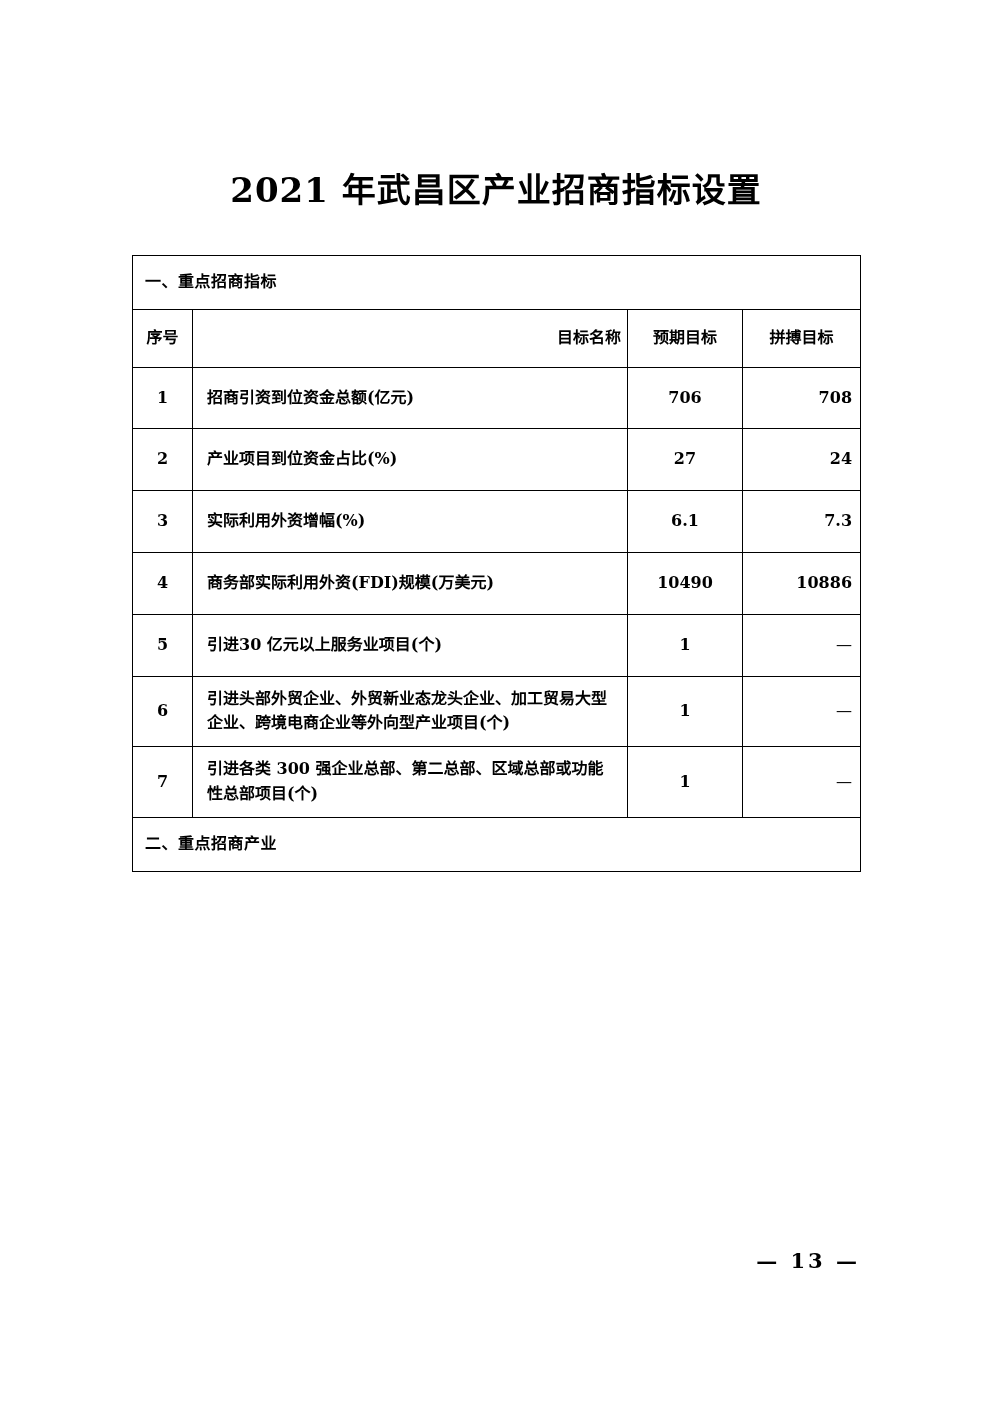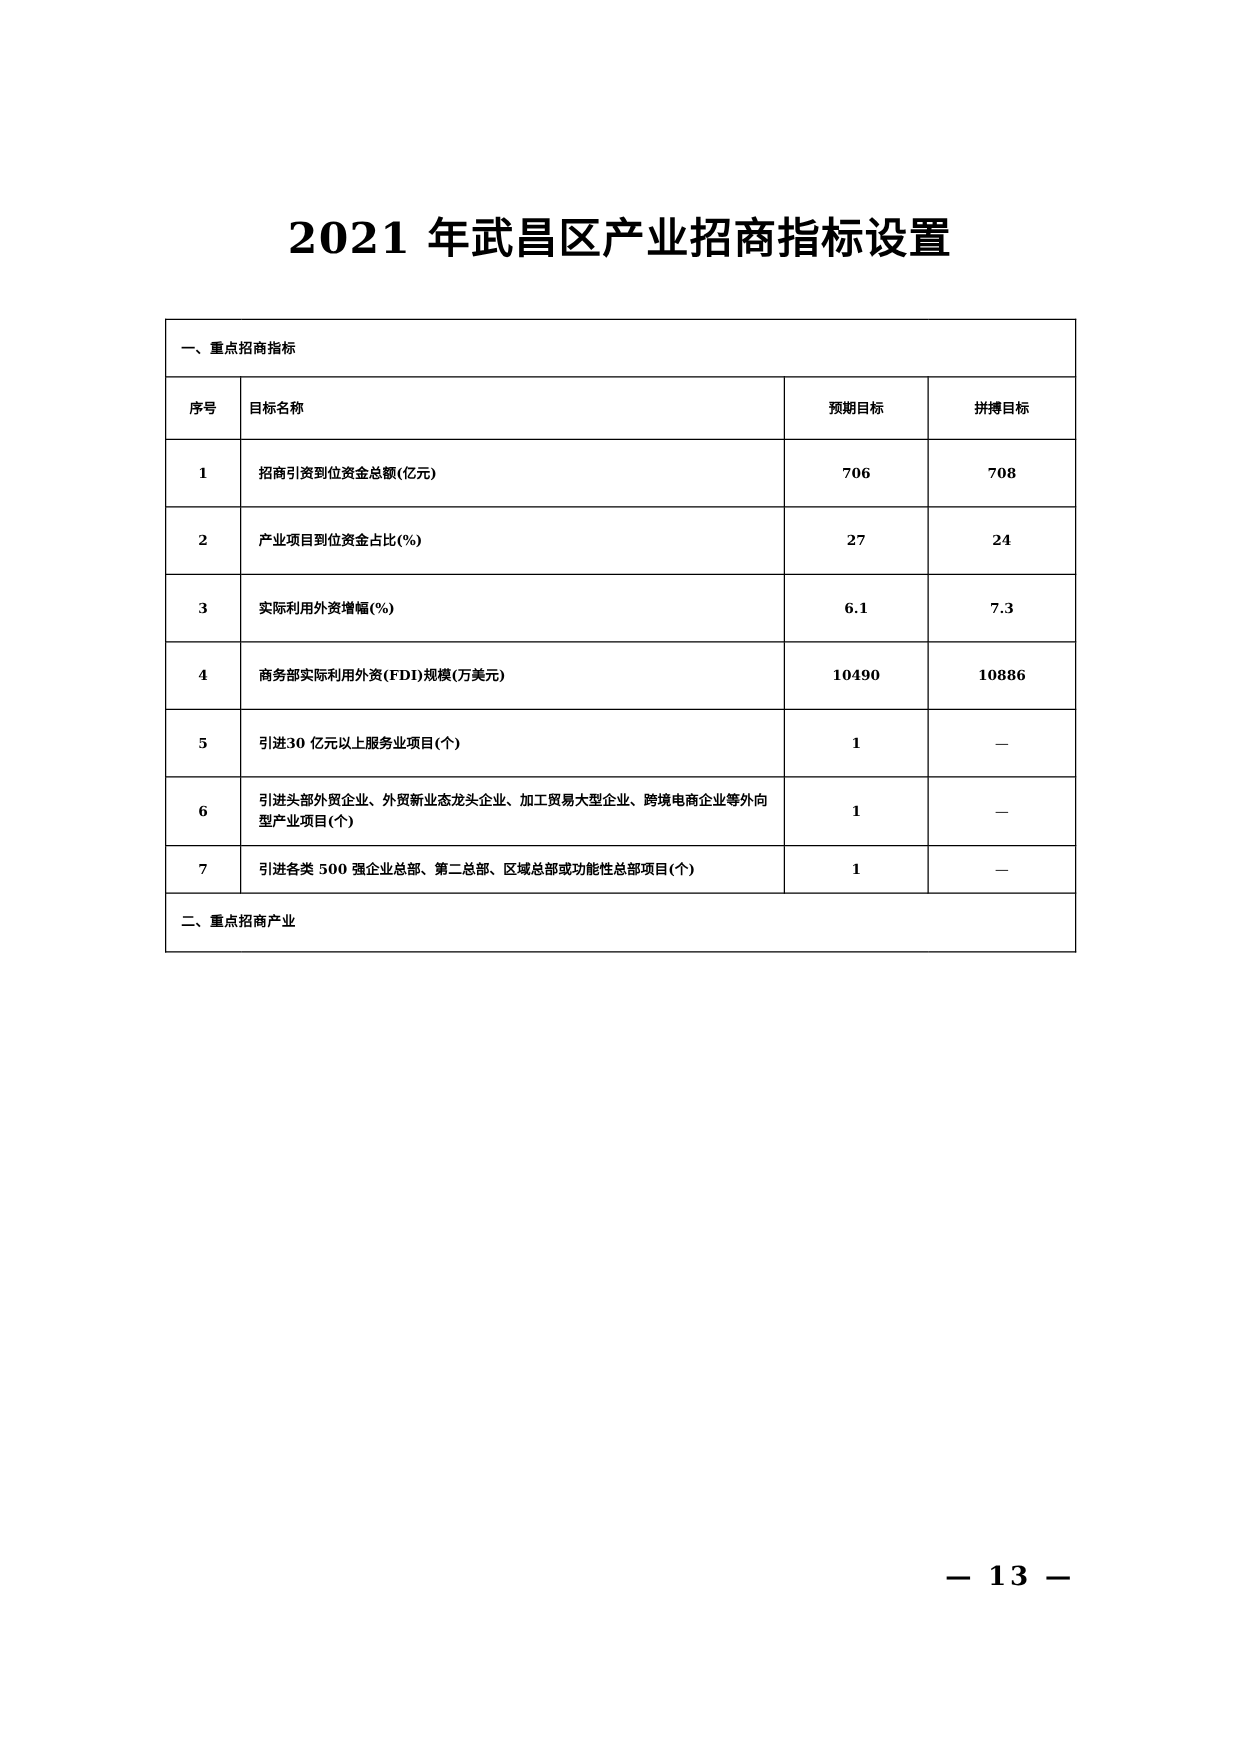--- a/index.html
+++ b/index.html
@@ -39,41 +39,41 @@
     width: 728px;
   }
   table.main {
     border-collapse: collapse;
     width: 728px;
     table-layout: fixed;
   }
   table.main td {
     border: 1.5px solid #000;
     padding: 10px 8px;
-    font-size: 11px;
+    font-size: 16px;
     vertical-align: middle;
     line-height: 1.55;
   }
   .section-head {
     font-weight: bold;
     font-size: 17.5px;
     padding: 14px 12px !important;
     letter-spacing: 0.5px;
   }
   .col-no     { width: 60px;  text-align: center; font-weight: bold; }
   .col-name   { width: 430px; text-align: left; padding-left: 14px !important; }
   .col-target { width: 115px; text-align: center; font-weight: bold; }
-  .col-stretch{ width: 118px; text-align: center; font-weight: bold; }
+  .col-stretch{ width: 118px; text-align: right; font-weight: bold; }
   .hdr td {
     text-align: center;
     font-weight: bold;
     font-size: 17px;
     padding: 16px 6px !important;
   }
-  .hdr .col-name { text-align: left; border-radius: 29px; }
+  .hdr .col-name { text-align: right; border-radius: 29px; }
   .row-tall td { padding-top: 18px !important; padding-bottom: 18px !important; }
   .ind-name { font-weight: bold; }
   .dash { font-weight: normal; font-size: 17px; }
   .key-ind-label {
     text-align: center;
     font-weight: bold;
     width: 210px;
   }
   .key-ind-value {
     text-align: left;
@@ -153,21 +153,21 @@
 
         <tr>
           <td class="col-no">6</td>
           <td class="col-name ind-name">引进头部外贸企业、外贸新业态龙头企业、加工贸易大型企业、跨境电商企业等外向型产业项目(个)</td>
           <td class="col-target">1</td>
           <td class="col-stretch dash">—</td>
         </tr>
 
         <tr>
           <td class="col-no">7</td>
-          <td class="col-name ind-name">引进各类 500 强企业总部、第二总部、区域总部或功能性总部项目(个)</td>
+          <td class="col-name ind-name">引进各类 300 强企业总部、第二总部、区域总部或功能性总部项目(个)</td>
           <td class="col-target">1</td>
           <td class="col-stretch dash">—</td>
         </tr>
 
         <tr>
           <td class="section-head" colspan="4">二、重点招商产业</td>
         </tr>
 
       </tbody>
     </table>

